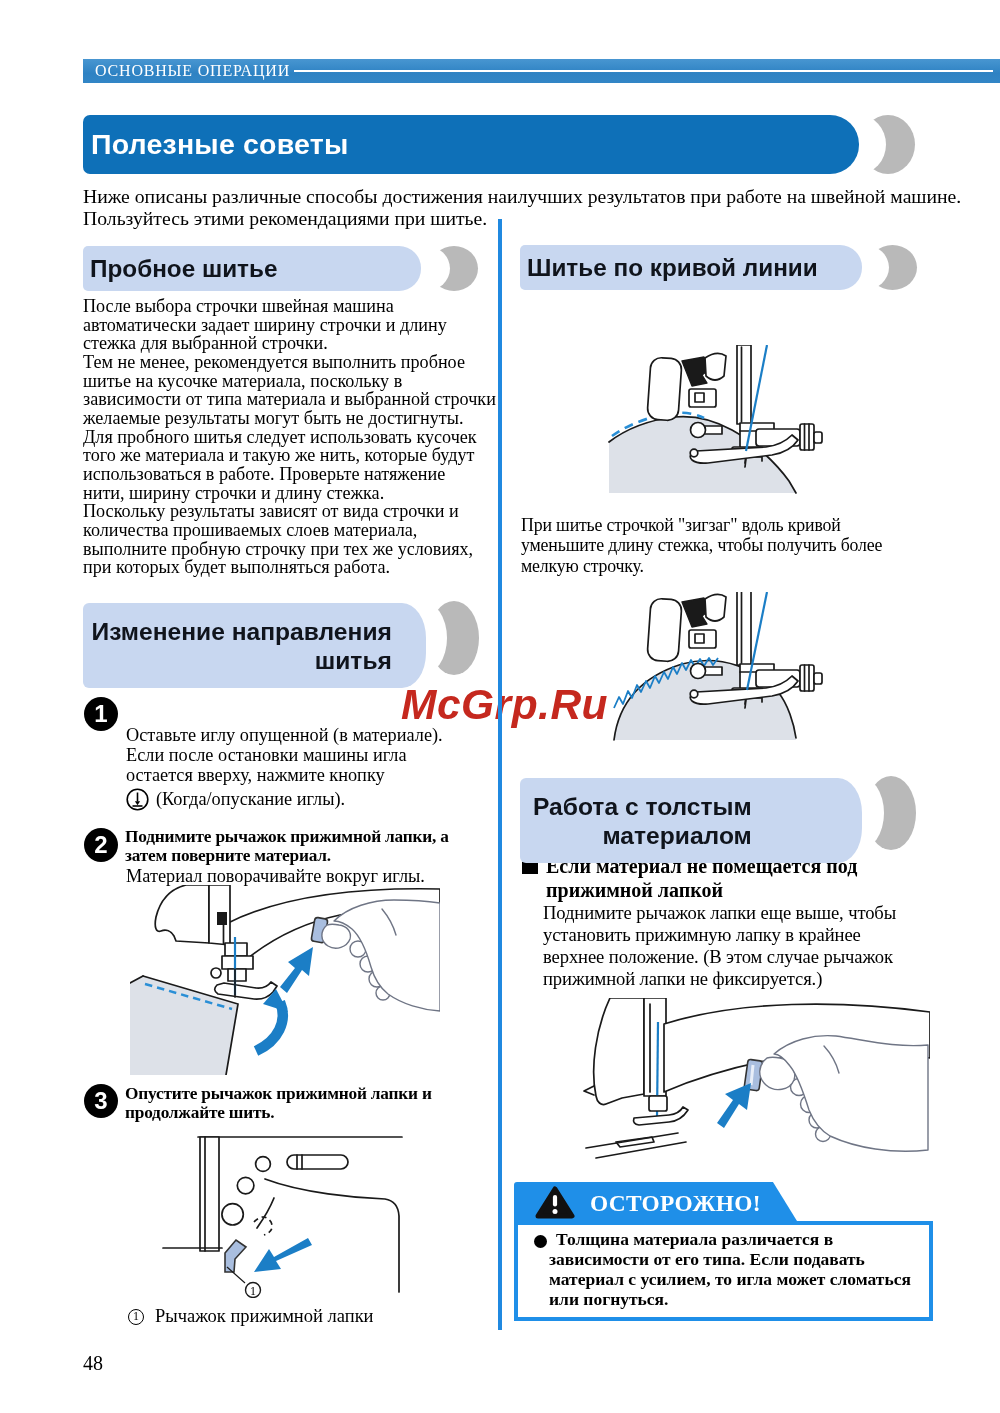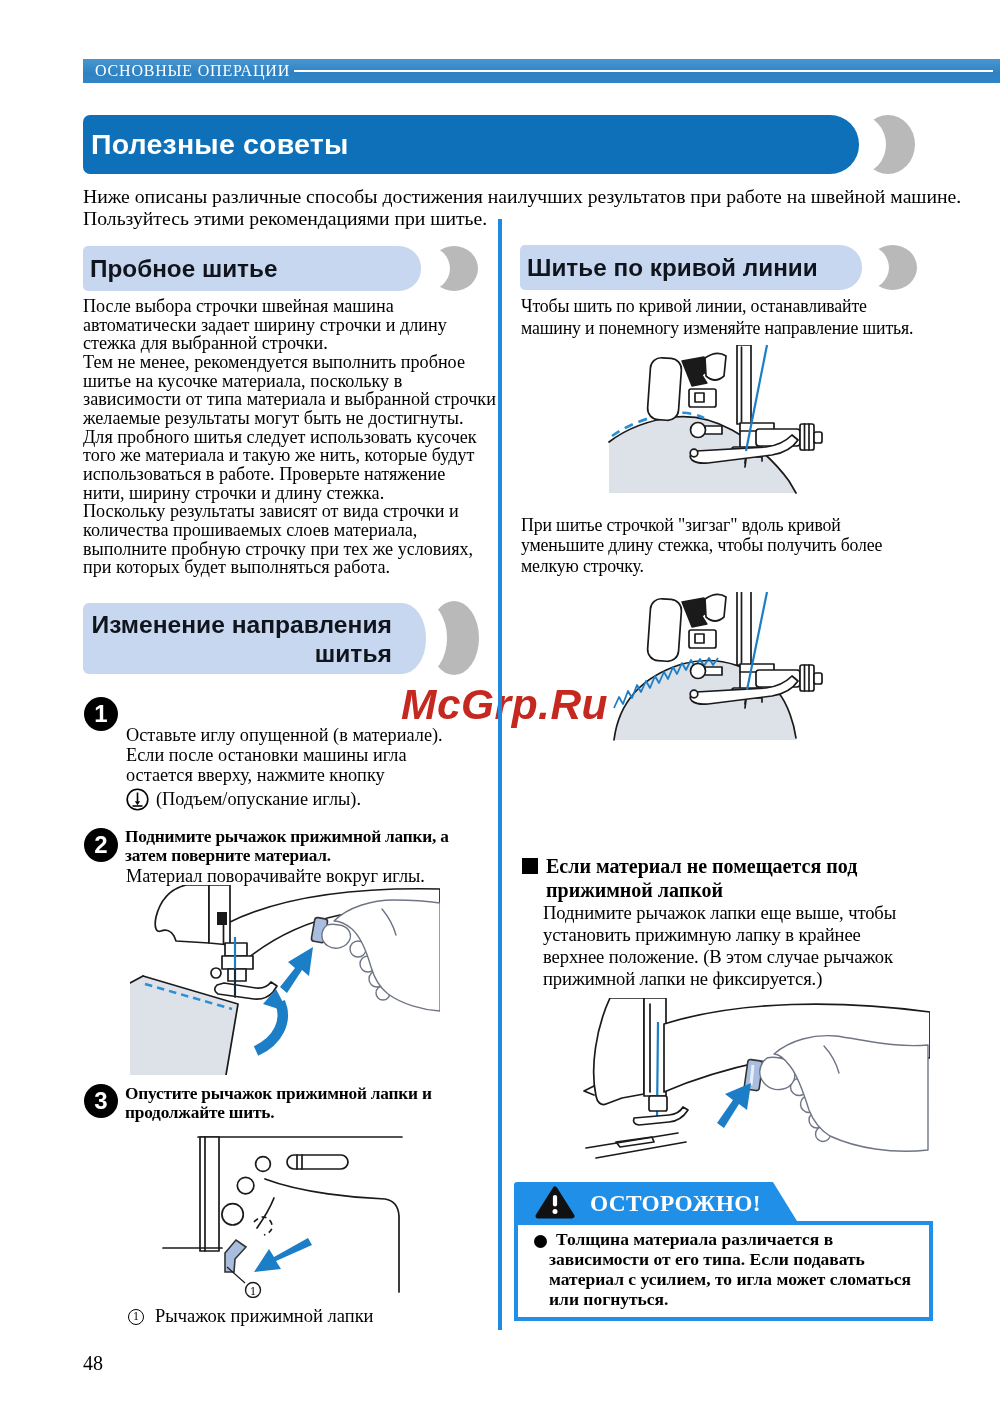--- a/index.html
+++ b/index.html
@@ -61,21 +61,21 @@
     position:absolute; left:0; top:0; z-index:2; background:#c8d7f0;
     display:flex; align-items:center;
     font-family:"Liberation Sans",sans-serif; font-weight:bold; color:#10141c;
   }
   .sec .pill .ptext { padding-left:7px; white-space:pre; }
   .sec2 .pill .ptext { padding-left:8.5px; }
   .sec2.secr .pill .ptext { padding-left:13px; }
   .sec1 .pill { width:338px; height:45px; border-radius:5px 22px 22px 5px; font-size:24.3px; }
   .sec1 .moon { left:347px; top:0; width:48px; height:45px; }
   .sec2 .pill {
-    width:343px; height:71px; border-radius:6px 24px 24px 6px / 6px 35px 35px 6px;
+    width:343px; height:85px; border-radius:6px 24px 24px 6px / 6px 35px 35px 6px;
     font-size:24.6px; line-height:29px;
   }
   .sec2 .moon { left:346px; top:-2px; width:50px; height:74px; }
   .secr .pill { width:342px; }
   .secr.sec1 .moon { left:348px; width:49px; }
 
   
   .t-body-l { font-size:18.15px; line-height:18.65px; }
   .t-step-bold { font-weight:bold; font-size:17.3px; letter-spacing:-0.2px; line-height:19.9px; }
   .t-step-body { font-size:18.3px; line-height:19.8px; }
@@ -231,21 +231,21 @@
   <div class="abs pre t-step-body" style="left:126px; top:726px;">Оставьте иглу опущенной (в материале).
 Если после остановки машины игла
 остается вверху, нажмите кнопку</div>
   <div class="abs icon-line" style="left:126px; top:788px;">
     <svg width="23" height="23" viewBox="0 0 23 23">
       <circle cx="11.5" cy="11.5" r="10.3" fill="none" stroke="#000" stroke-width="1.6"></circle>
       <line x1="11.5" y1="4.5" x2="11.5" y2="13.5" stroke="#000" stroke-width="1.6"></line>
       <path d="M 11.5 17.3 L 8.9 13.3 L 14.1 13.3 Z" fill="#000"></path>
       <line x1="6.5" y1="18" x2="16.5" y2="18" stroke="#000" stroke-width="1.6"></line>
     </svg>
-    <span class="t-step-body" style="margin-left:7px; white-space:pre;">(Подъем/опускание иглы).</span>
+    <span class="t-step-body" style="margin-left:7px; white-space:pre;">(Когда/опускание иглы).</span>
   </div>
 
   <div class="step-badge abs" style="left:84px; top:828px;">
     <span>2</span>
   </div>
   <div class="abs pre t-step-bold" style="left:125px; top:826.5px;">Поднимите рычажок прижимной лапки, а
 затем поверните материал.</div>
   <div class="abs pre t-step-body" style="left:126px; top:866.5px;">Материал поворачивайте вокруг иглы.</div>
 
   <svg class="abs" style="left:130px; top:885px;" width="310" height="190" viewBox="0 0 310 190">
@@ -324,22 +324,20 @@
 
   <div id="page-num" class="abs">48</div>
 
   <div class="sec sec1 secr abs" style="left:520px; top:245px; width:400px; height:45px;">
     <div class="moon"></div>
     <div class="pill">
         <span class="ptext">Шитье по кривой линии</span>
       </div>
   </div>
 
-  <div class="abs pre t-right" style="left:521px; top:296px;">Чтобы шить по кривой линии, останавливайте
-машину и понемногу изменяйте направление шитья.</div>
 
   <svg class="abs" style="left:570px; top:345px;" width="340" height="155" viewBox="0 0 340 155">
     <path class="fabric" d="M 39,97 C 56,84 80,75 104,72 C 124,70 144,75 162,85 C 184,97 206,118 219,136 L 226,148 L 39,148 Z"></path>
     <path class="fedge" d="M 39,97 C 56,84 80,75 104,72 C 124,70 144,75 162,85 C 184,97 206,118 219,136 L 226,148"></path>
     <path class="stitch" d="M 42,91 C 60,78 84,70 106,68 C 116,67 126,69 134,73"></path>
     <use href="#footsym"></use>
     <line class="thread" x1="197" y1="0" x2="176" y2="106"></line>
   </svg>
 
   <div class="abs pre t-right" style="left:521px; top:514.5px; line-height:20.7px;">При шитье строчкой "зигзаг" вдоль кривой
@@ -347,20 +345,27 @@
 мелкую строчку.</div>
 
   <svg class="abs" style="left:570px; top:592px;" width="340" height="150" viewBox="0 0 340 150">
     <path class="fabric" d="M 44,148 C 49,108 74,84 112,72 C 152,61 188,78 208,100 C 218,112 224,132 226,146 L 226,148 L 44,148 Z"></path>
     <path class="fedge" d="M 44,148 C 49,108 74,84 112,72 C 152,61 188,78 208,100 C 218,112 224,132 226,146"></path>
     <polyline class="zig" points="44,116 49,105 53,112 58,99 62,106 67,93 71,100 76,89 80,96 85,84 89,91 94,80 98,87 103,75 107,82 112,71 116,78 121,68 125,75 130,67 134,74 139,66 143,73 148,66"></polyline>
     <use href="#footsym" y="-6"></use>
     <line class="thread" x1="197" y1="0" x2="177" y2="98"></line>
   </svg>
 
+  <div class="sec sec2 secr abs" style="left:520px; top:778px; width:400px; height:71px;">
+    <div class="moon"></div>
+    <div class="pill">
+        <span class="ptext">Работа с толстым
+материалом</span>
+      </div>
+  </div>
 
   <div class="abs" style="left:521px; top:854px;">
     <div style="position:absolute; left:1px; top:4px; width:16px; height:16px; background:#000;"></div>
     <div class="pre" style="margin-left:25px; font-weight:bold; font-size:20px; line-height:24px;">Если материал не помещается под
 прижимной лапкой</div>
   </div>
   <div class="abs pre t-right" style="left:543px; top:902px; line-height:22px; font-size:18.6px; letter-spacing:-0.1px;">Поднимите рычажок лапки еще выше, чтобы
 установить прижимную лапку в крайнее
 верхнее положение. (В этом случае рычажок
 прижимной лапки не фиксируется.)</div>

